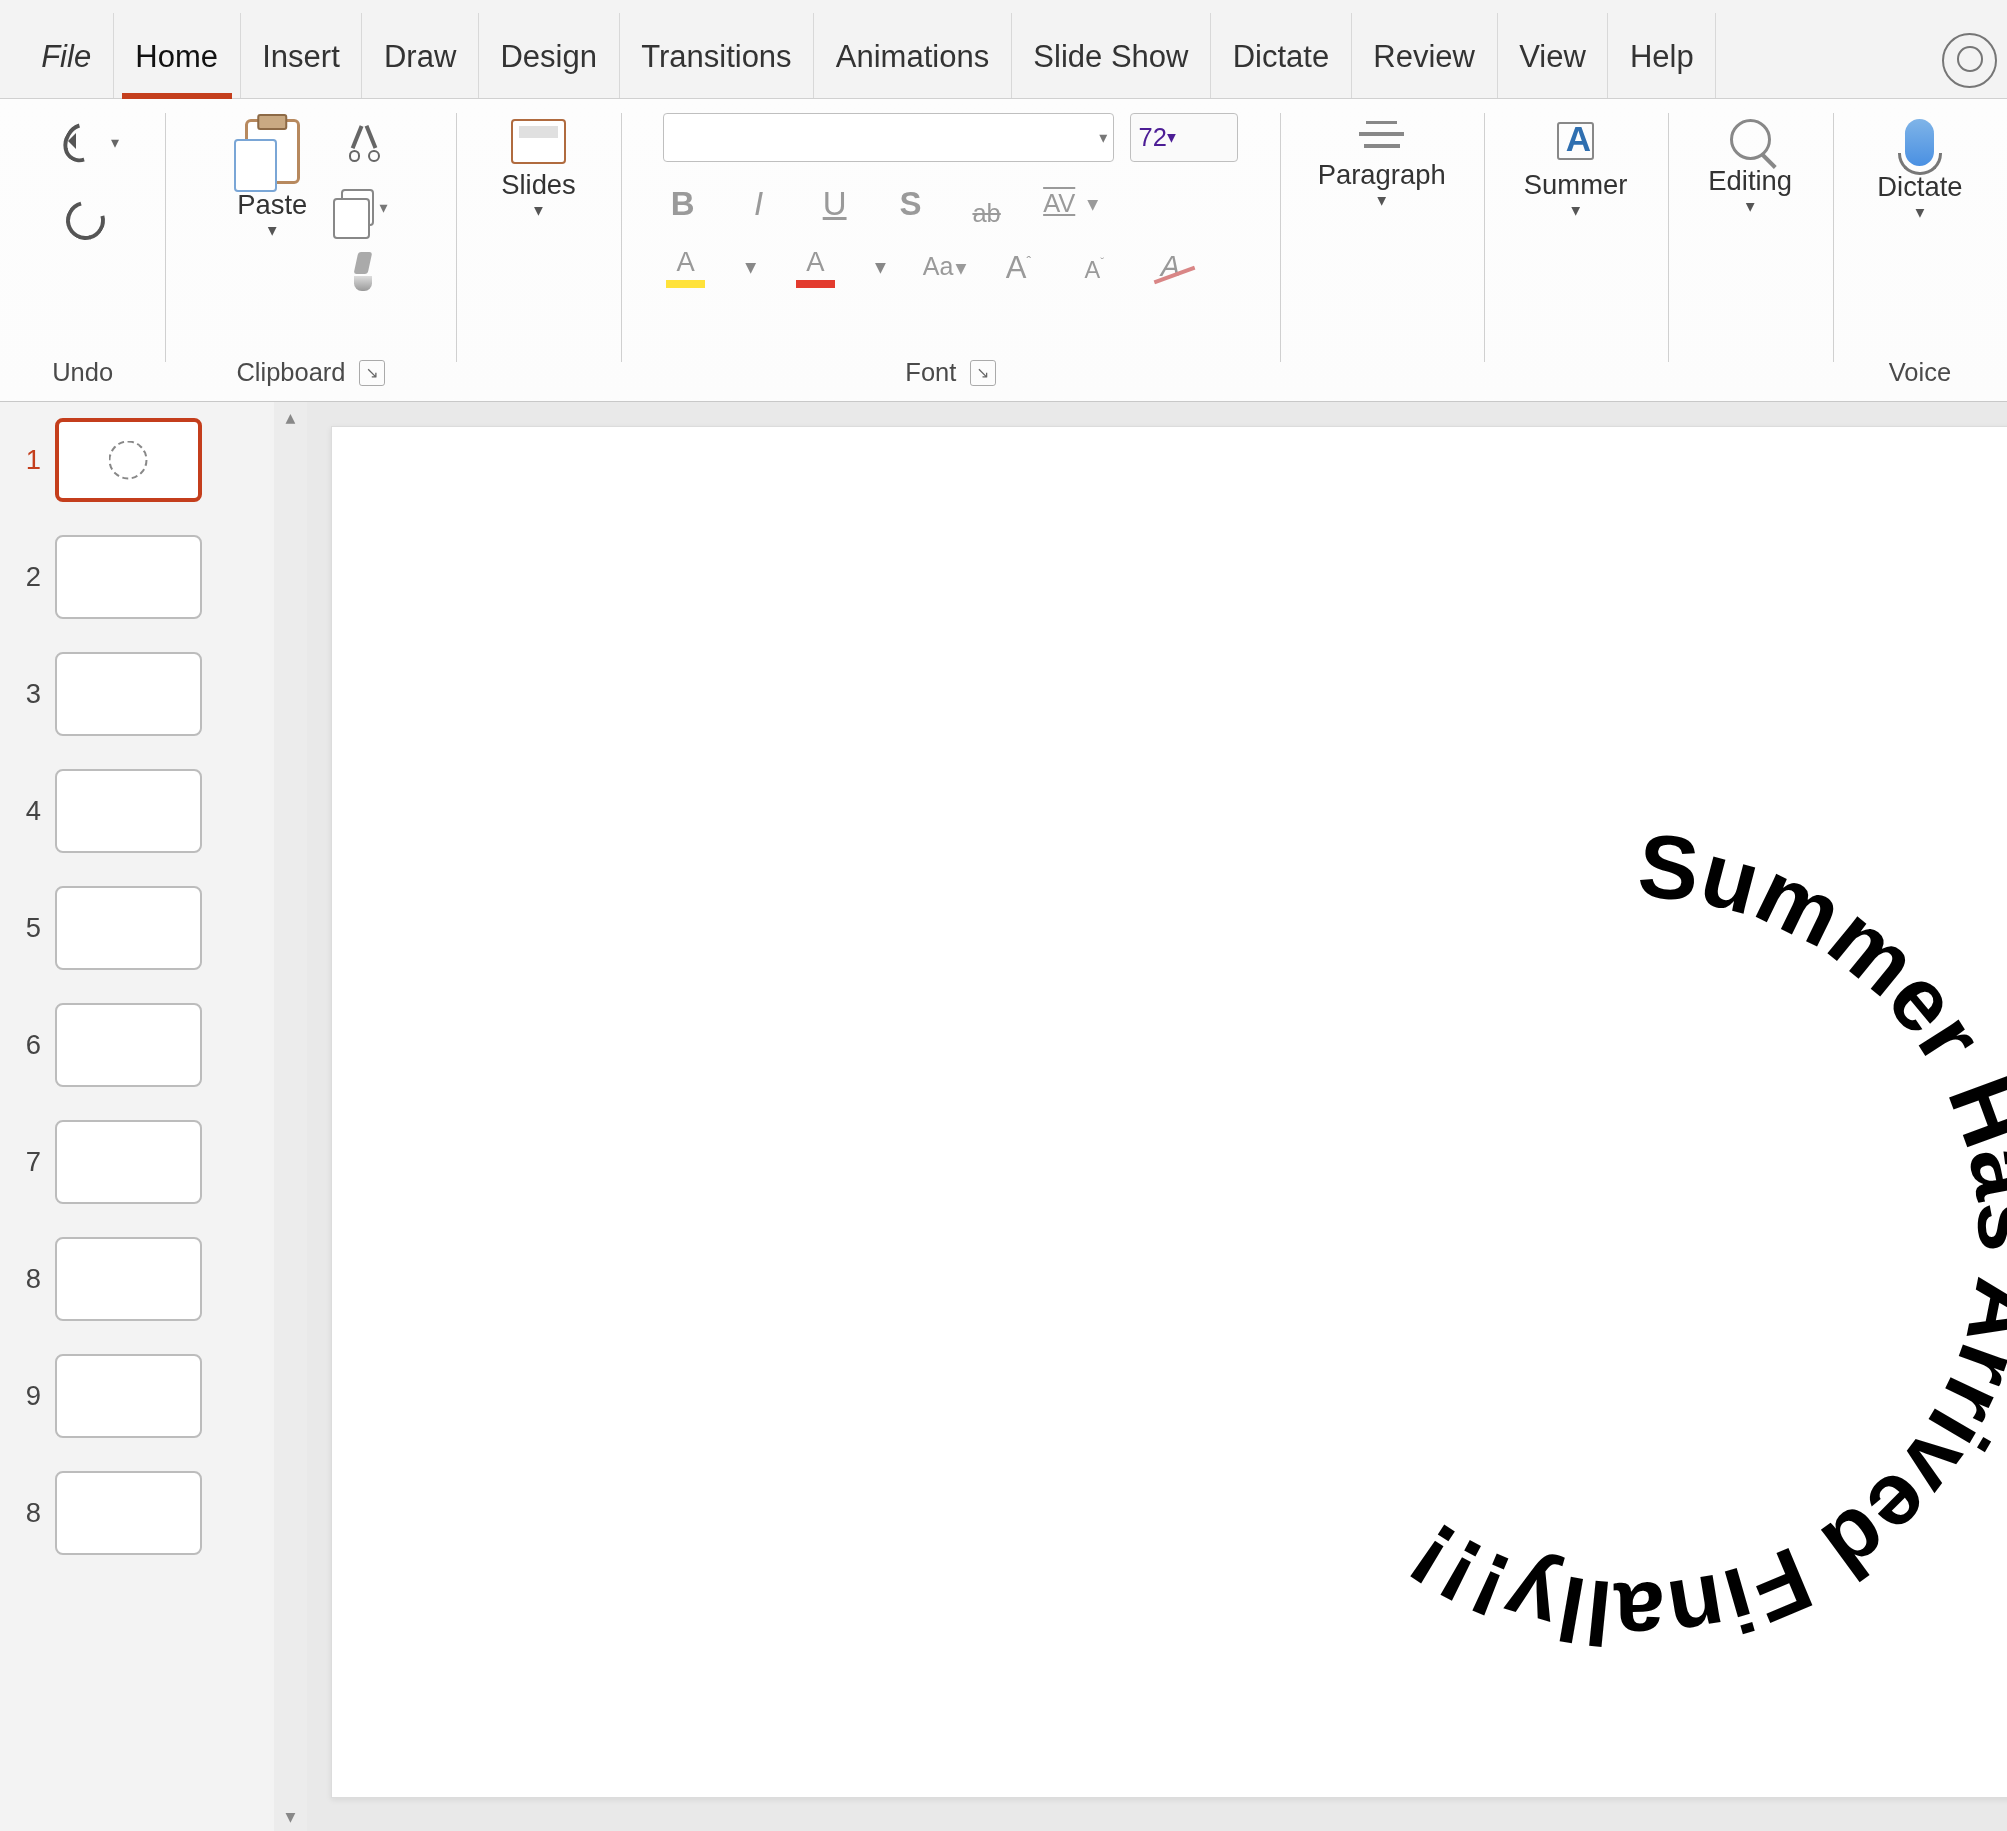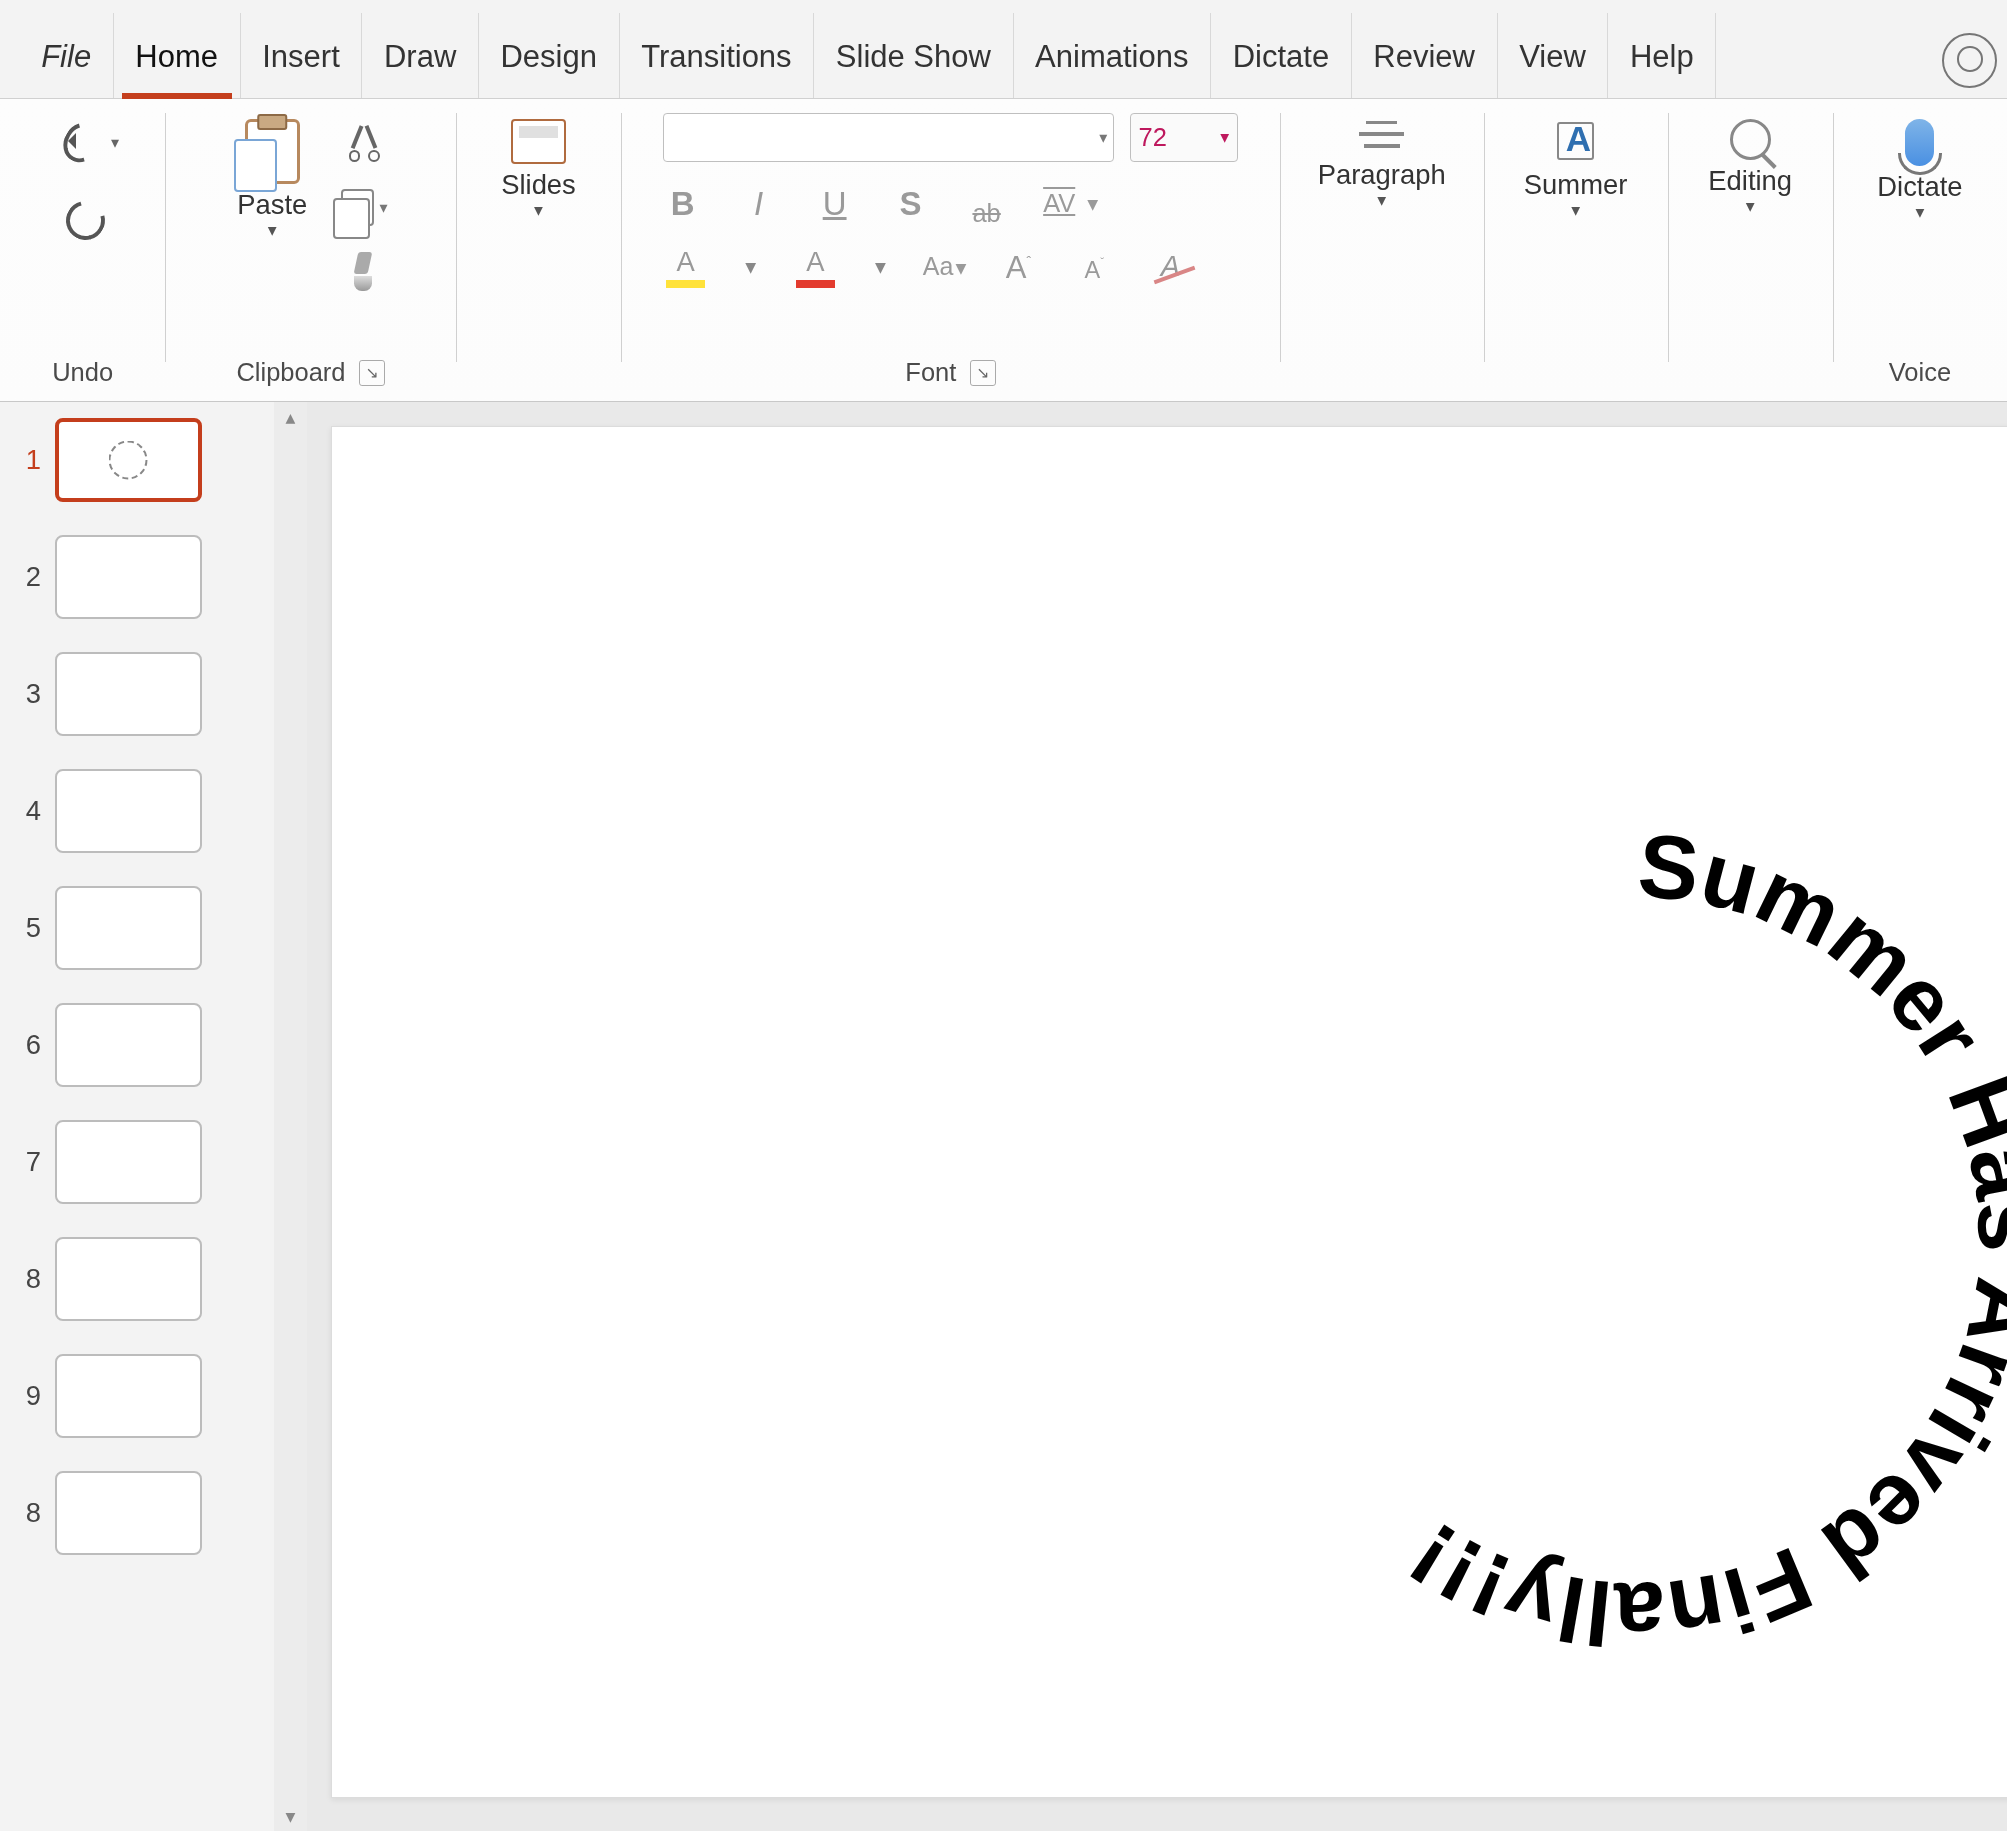--- a/index.html
+++ b/index.html
@@ -83,21 +83,21 @@
     background:linear-gradient(#ddd,#999);border-radius:0 0 7.8px 7.8px;}
 
   
   .slides-icn{width:55px;height:45px;border:2.9px solid #b06b3f;border-radius:3.9px;background:#fff;position:relative;}
   .slides-icn::after{content:"";position:absolute;left:5.9px;top:5.9px;right:5.9px;height:11.8px;background:#e0e0e0;}
 
   
   .font-sel{width:451px;height:49px;border:1px solid #bfbfbf;border-radius:3.9px;background:#fff;
     display:flex;align-items:center;justify-content:flex-end;padding:0 5.9px;color:#777;}
   .size-sel{width:108px;height:49px;border:1px solid #bfbfbf;border-radius:3.9px;background:#fafafa;
-    display:flex;align-items:center;justify-content:space-between;padding:0 7.8px;color:#be185d;font-size:25.5px;}
+    display:flex;align-items:center;justify-content:flex-start;padding:0 7.8px;color:#4c1d95;font-size:25.5px;}
   .fmt-row{display:flex;gap:37px;align-items:center;color:#9a9a9a;}
   .fmt{font-size:33px;width:39px;text-align:center;cursor:pointer;}
   .mini{font-size:25.5px;} .mini2{font-size:21.6px;}
   .strike{text-decoration:line-through;margin-top:20px;}
   .spacing{display:inline-flex;align-items:center;gap:12px;}
   .clr-btn{display:inline-flex;flex-direction:column;align-items:center;gap:2px;width:45px;cursor:pointer;}
   .clr-btn .bar{width:39px;height:7.8px;}
   .Aa{display:inline-flex;align-items:baseline;gap:2px;}
   .clear-fmt{position:relative;font-size:29px;font-style:italic;color:#999;display:inline-block;
     width:39px;text-align:center;}
@@ -145,22 +145,22 @@
 </head>
 <body>
 
 <div class="tabs">
   <div class="tab first">File</div>
   <div class="tab active">Home</div>
   <div class="tab">Insert</div>
   <div class="tab">Draw</div>
   <div class="tab">Design</div>
   <div class="tab">Transitions</div>
+  <div class="tab">Animations</div>
   <div class="tab">Slide Show</div>
-  <div class="tab">Animations</div>
   <div class="tab">Dictate</div>
   <div class="tab">Review</div>
   <div class="tab">View</div>
   <div class="tab">Help</div>
   <div class="tab-spacer"></div>
   <div class="tab-acct"></div>
 </div>
 
 <div class="ribbon">
 

